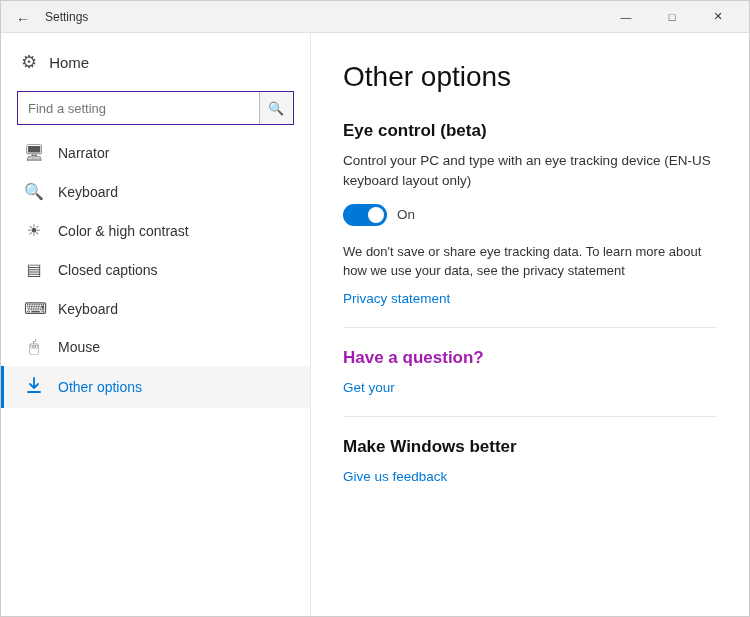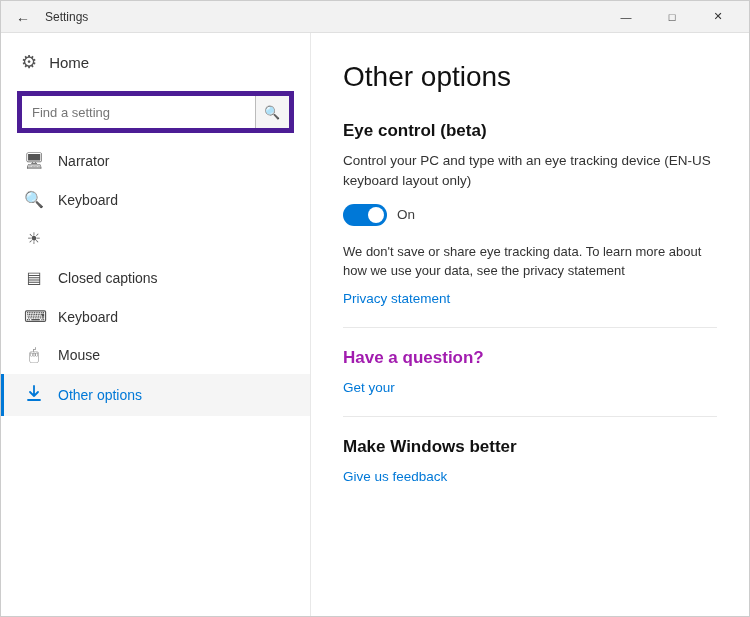--- a/index.html
+++ b/index.html
@@ -84,21 +84,21 @@
       color: #333;
     }
     .sidebar-home-icon {
       font-size: 18px;
       color: #555;
     }
     .search-box {
       margin: 8px 16px;
       display: flex;
       align-items: center;
-      border: 5px solid #4c1d95;
+      border: 1px solid #4c1d95;
       background: #fff;
     }
     .search-input {
       flex: 1;
       border: none;
       outline: none;
       padding: 6px 10px;
       font-size: 13px;
       color: #333;
       font-family: 'Segoe UI', Arial, sans-serif;
@@ -259,20 +259,21 @@
       <div class="nav-item">
         <span class="nav-item-icon">🖥</span>
         <span>Narrator</span>
       </div>
       <div class="nav-item">
         <span class="nav-item-icon">🔍</span>
         <span>Keyboard</span>
       </div>
       <div class="nav-item">
         <span class="nav-item-icon">☀</span>
+        <span>Color &amp; high contrast</span>
       </div>
       <div class="nav-item">
         <span class="nav-item-icon">▤</span>
         <span>Closed captions</span>
       </div>
       <div class="nav-item">
         <span class="nav-item-icon">⌨</span>
         <span>Keyboard</span>
       </div>
       <div class="nav-item">

